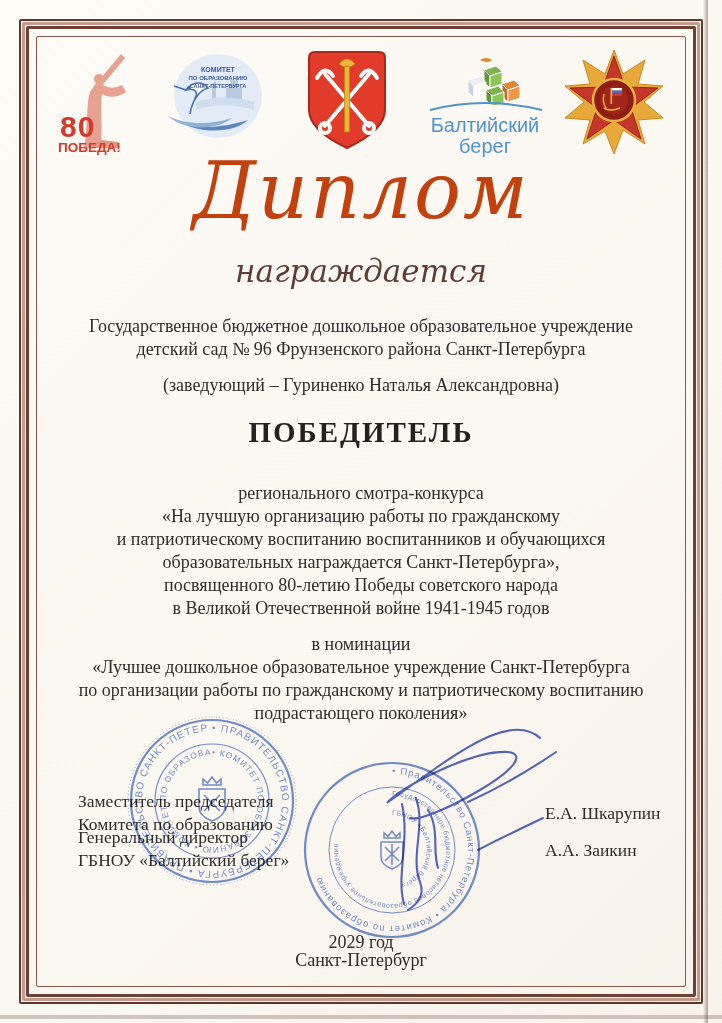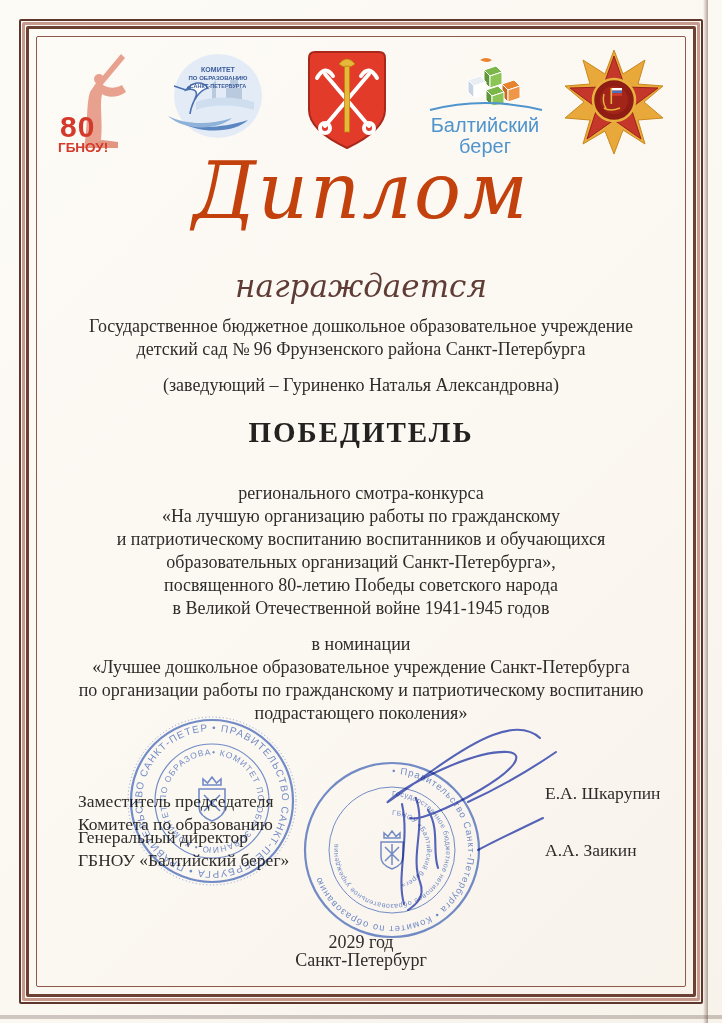--- a/index.html
+++ b/index.html
@@ -23,21 +23,21 @@
   #frame-1{inset:19px;border-width:2px;border-color:#5e362c;}
   #frame-2{inset:22px;border-width:3px;border-color:#c79a8d;}
   #frame-3{inset:26px;border-width:3px;border-color:#6d4034;}
   #frame-4{inset:36px;border-width:1px;border-color:#8e584a;}
 
   .center-line{left:0;right:0;text-align:center;}
   .serif{font-family:"Liberation Serif", serif;color:#2e2c2a;}
 
   #title{top:152px;font-family:"DejaVu Serif", serif;font-style:italic;
     font-size:78px;line-height:1;color:#c2410c;letter-spacing:2px;}
-  #subtitle{top:268px;font-family:"DejaVu Serif", serif;font-style:italic;
+  #subtitle{top:253px;font-family:"DejaVu Serif", serif;font-style:italic;
     font-size:31px;color:#5f3d36;}
 
   .body-line{font-size:18px;line-height:23px;}
   #org-block{top:315px;}
   #head-line{top:374px;}
   #winner{top:416px;font-size:29px;font-weight:bold;letter-spacing:2px;color:#232220;}
   #contest-block{top:482px;}
   #nomination-block{top:633px;}
 
   .sig-role{left:78px;font-size:17.5px;line-height:23px;color:#2e2c2a;}
@@ -75,21 +75,21 @@
 <div id="frame-4" class="frame"></div>
 
 <div class="logo" id="logo-pobeda-80" style="width:86px;height:108px;">
   <svg width="86" height="108" viewBox="0 0 86 108">
     <path d="M63,2 L67,6 L42,36 L38,32 Z" fill="#e8a18e"></path>
     <path d="M40,28 C46,36 55,38 64,33 L68,40 C59,46 50,46 44,42 C41,56 46,72 42,96 L26,96 C30,74 28,52 32,40 Z" fill="#e8a18e"></path>
     <circle cx="41" cy="27" r="5" fill="#e8a18e"></circle>
     <path d="M28,96 L60,96 L60,90 L44,88 Z" fill="#e29682"></path>
   </svg>
   <div class="p80-num">80</div>
-  <div class="p80-word">ГБНОУ!</div>
+  <div class="p80-word">ПОБЕДА!</div>
 </div>
 
 <div class="logo" id="logo-komitet" style="width:110px;height:104px;">
   <svg width="110" height="104" viewBox="0 0 110 104">
     <ellipse cx="62" cy="46" rx="44" ry="42" fill="#e3ecf6"></ellipse>
     <path d="M60,30 L60,50 L56,50 L56,34 Z M70,38 L86,38 L86,52 L70,52 Z M74,30 L82,30 L82,38 L74,38 Z" fill="#b9c9de"></path>
     <path d="M40,52 C55,46 80,46 98,52 L98,60 C80,54 55,54 40,60 Z" fill="#cfdeee"></path>
     <path d="M20,70 C35,78 60,80 92,70 C80,82 45,86 20,70 Z" fill="#5b86c2"></path>
     <path d="M12,66 C28,74 52,76 76,68 C62,80 30,82 12,66 Z" fill="#8fb2d9"></path>
     <path d="M34,64 C36,50 44,40 52,38 C46,30 36,32 30,40 C36,38 42,40 40,46 C36,56 34,60 34,64 Z" fill="#ffffff" stroke="#4a6fae" stroke-width="1.5"></path>
@@ -167,37 +167,37 @@
   <div class="body-line serif">детский сад № 96 Фрунзенского района Санкт-Петербурга</div>
 </div>
 <div id="head-line" class="abs center-line body-line serif">(заведующий – Гуриненко Наталья Александровна)</div>
 
 <div id="winner" class="abs center-line serif">ПОБЕДИТЕЛЬ</div>
 
 <div id="contest-block" class="abs center-line">
   <div class="body-line serif">регионального смотра-конкурса</div>
   <div class="body-line serif">«На лучшую организацию работы по гражданскому</div>
   <div class="body-line serif">и патриотическому воспитанию воспитанников и обучающихся</div>
-  <div class="body-line serif">образовательных организаций Санкт-Петербурга»,</div>
+  <div class="body-line serif">образовательных награждается Санкт-Петербурга»,</div>
   <div class="body-line serif">посвященного 80-летию Победы советского народа</div>
   <div class="body-line serif">в Великой Отечественной войне 1941-1945 годов</div>
 </div>
 
 <div id="nomination-block" class="abs center-line">
   <div class="body-line serif">в номинации</div>
   <div class="body-line serif">«Лучшее дошкольное образовательное учреждение Санкт-Петербурга</div>
   <div class="body-line serif">по организации работы по гражданскому и патриотическому воспитанию</div>
   <div class="body-line serif">подрастающего поколения»</div>
 </div>
 
 <div class="abs sig-role" style="top:769px;margin-top:21px;">
   <div>Заместитель председателя</div>
   <div>Комитета по образованию</div>
 </div>
-<div class="abs sig-name" style="top:783px;">Е.А. Шкарупин</div>
+<div class="abs sig-name" style="top:803px;">Е.А. Шкарупин</div>
 
 <div class="abs sig-role" style="top:826px;">
   <div>Генеральный директор</div>
   <div>ГБНОУ «Балтийский берег»</div>
 </div>
 <div class="abs sig-name" style="top:840px;">А.А. Заикин</div>
 
 <div class="abs stamp" style="left:127px;top:716px;">
   <svg width="170" height="170" viewBox="0 0 170 170">
     <defs>

